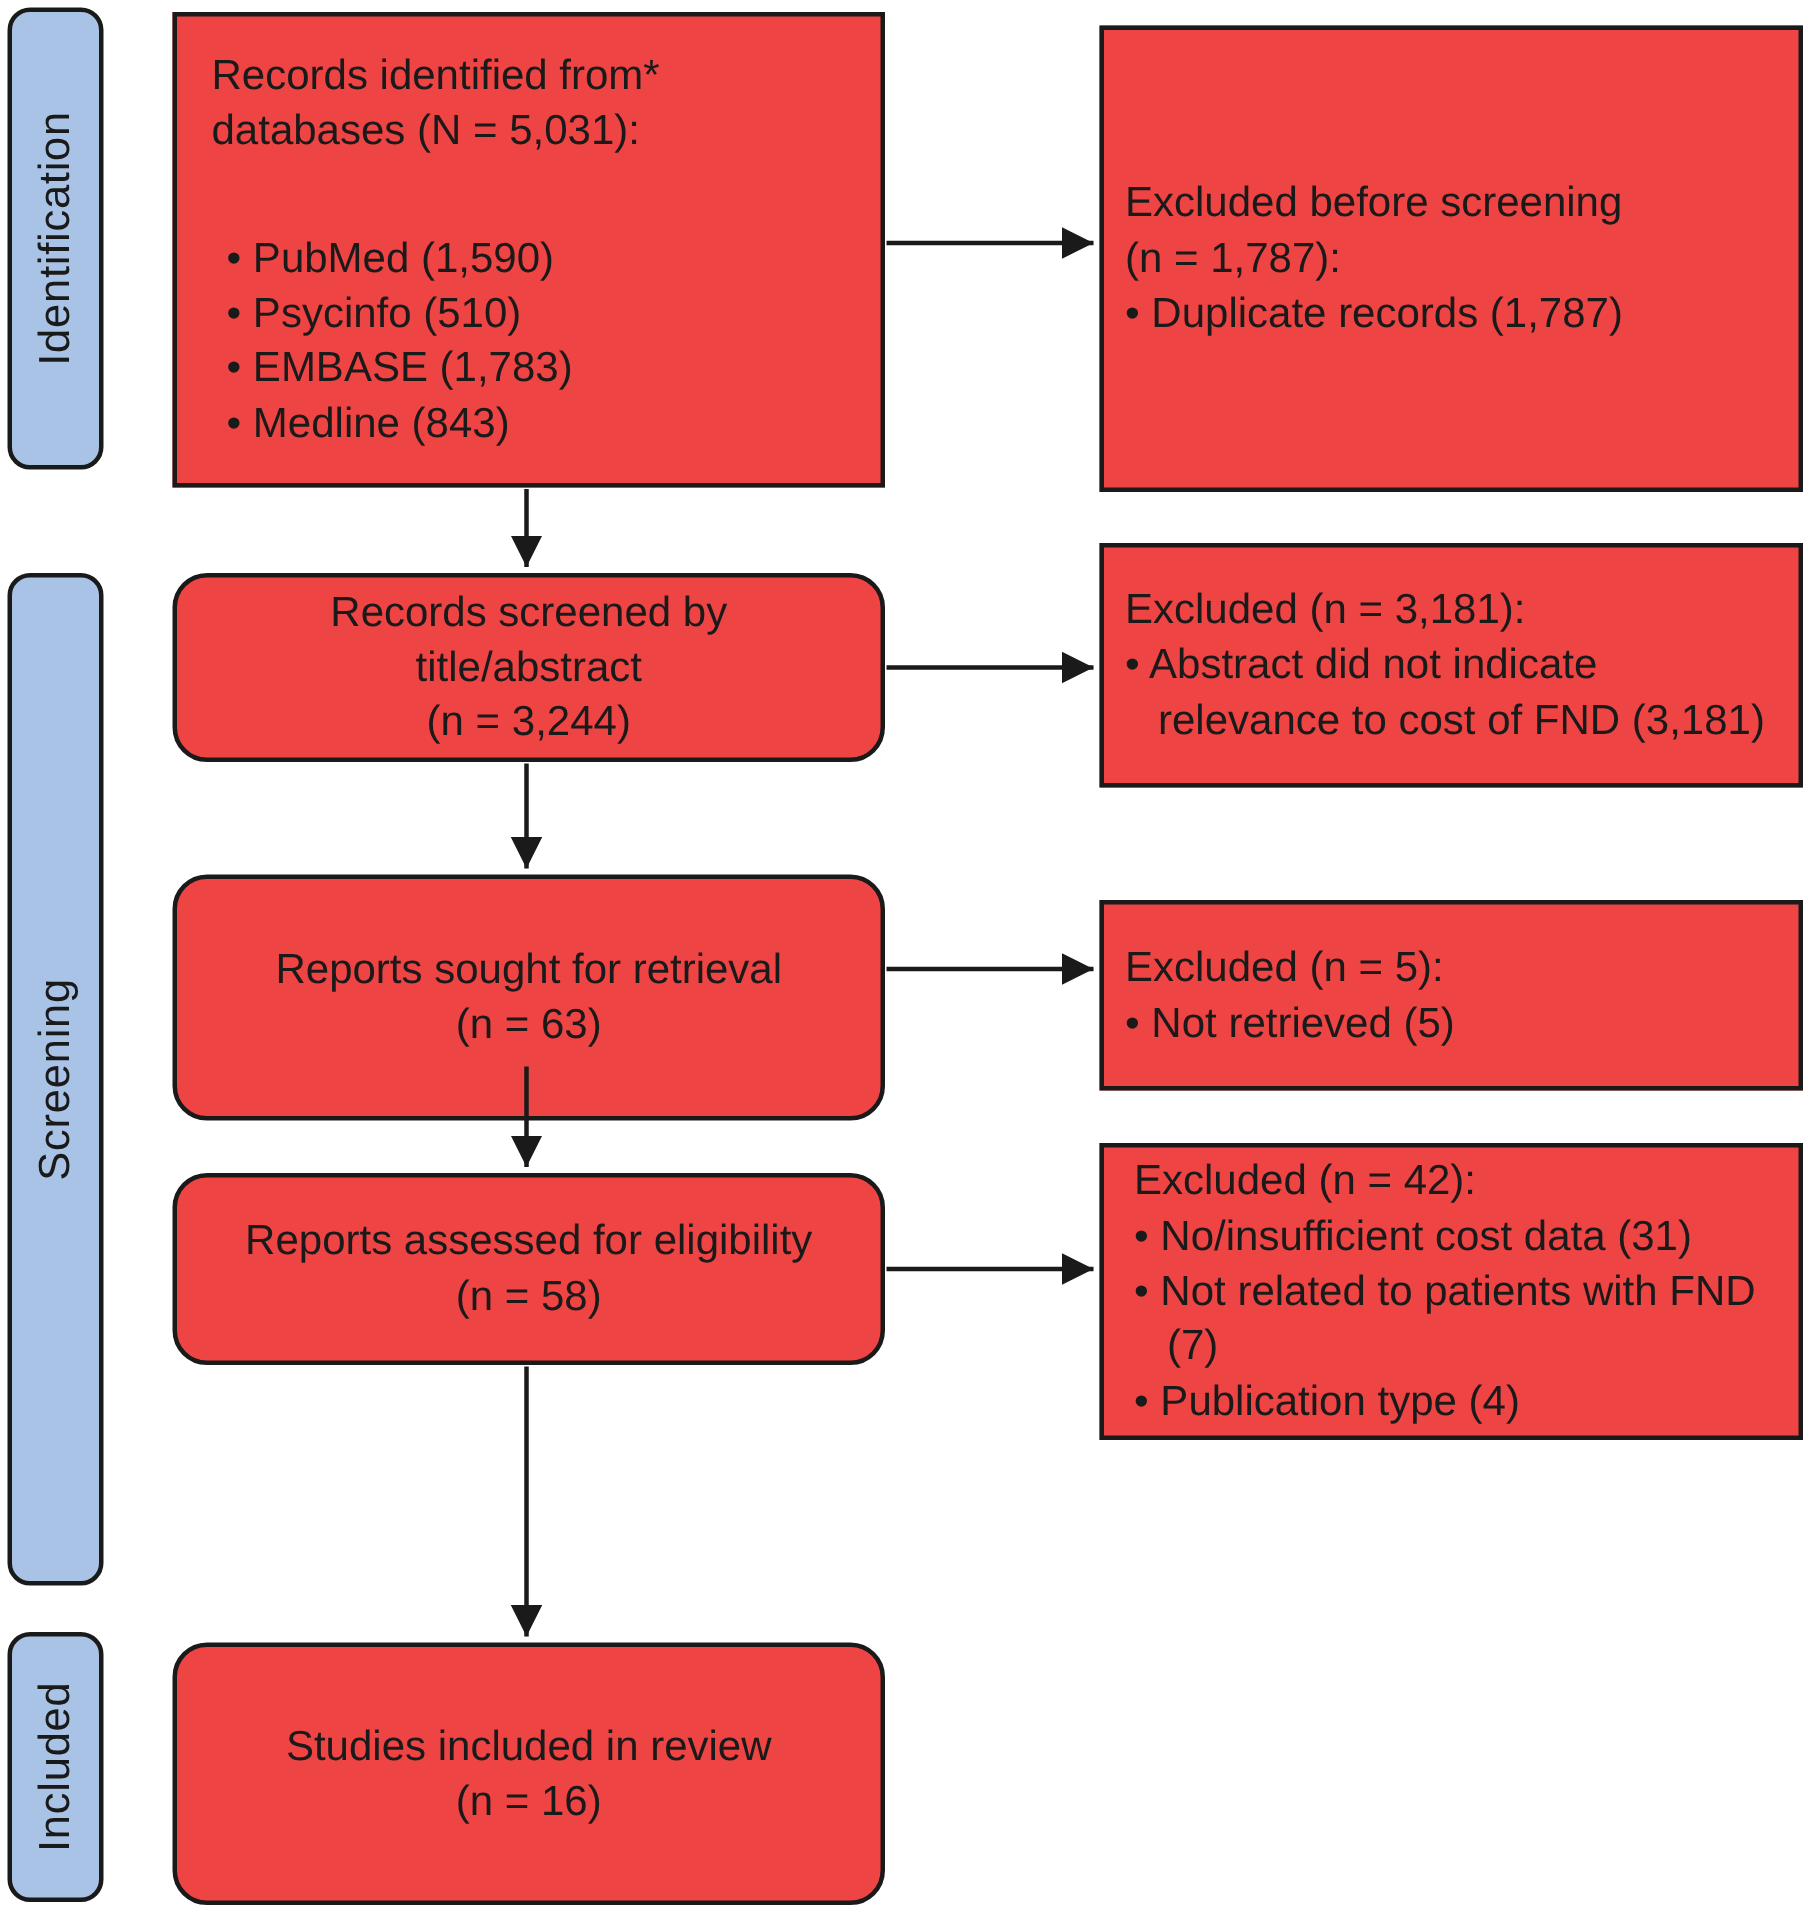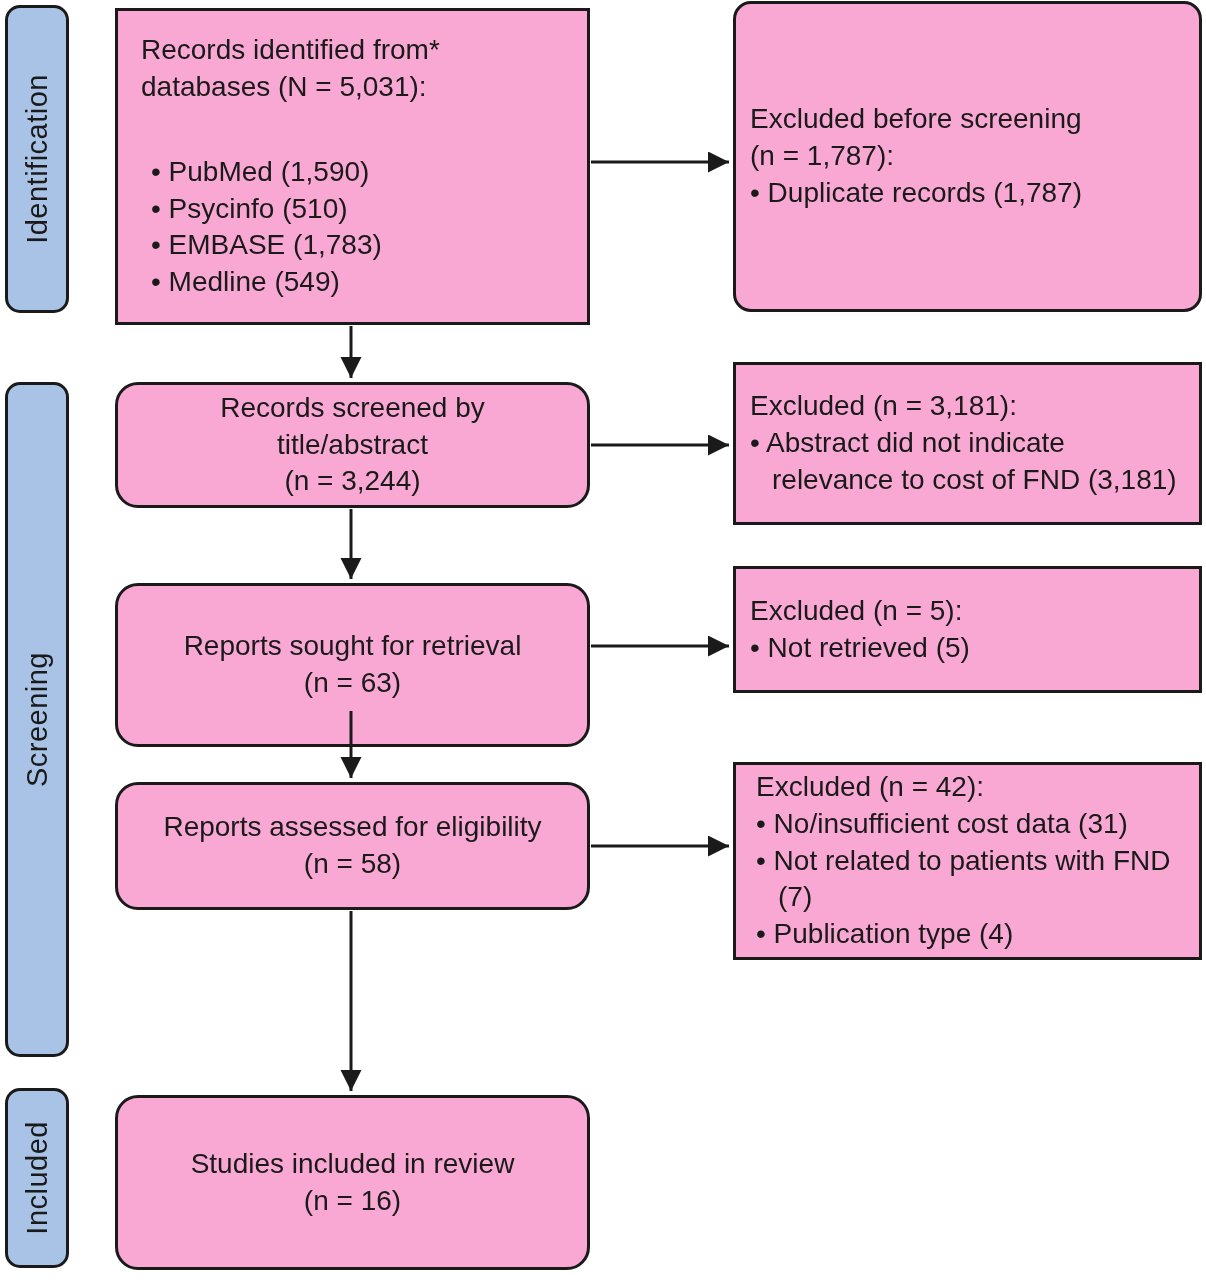--- a/index.html
+++ b/index.html
@@ -6,21 +6,21 @@
   body {
     width: 1206px; height: 1280px; overflow: hidden; position: relative;
     font-family: "Liberation Sans", "DejaVu Sans", sans-serif;
     color: #1a1a1a;
   }
   #diagram { position: absolute; left: 0; top: 0; width: 1206px; height: 1280px; }
 
   .box {
     position: absolute;
     box-sizing: border-box;
-    background: #f9a8d4;
+    background: #ef4444;
     border: 3px solid #1a1a1a;
     display: flex;
     flex-direction: column;
     justify-content: center;
     font-size: 28px;
     line-height: 1.32;
   }
   .box.center { text-align: center; padding: 4px; align-items: center; border-radius: 23px; }
   .box.leftcol { left: 115px; width: 475px; }
   .box.rightcol { left: 733px; width: 469px; padding: 8px 8px 8px 14px; }
@@ -32,23 +32,23 @@
     text-indent: -22px;
   }
   .indent-group { margin-left: 10px; margin-top: 48px; }
 
   #box-records-identified { top: 8px;    height: 317px; padding: 12px 14px 12px 23px; }
   #box-records-screened   { top: 382px;  height: 126px; }
   #box-reports-sought     { top: 583px;  height: 164px; }
   #box-reports-assessed   { top: 782px;  height: 128px; }
   #box-studies-included   { top: 1095px; height: 175px; }
 
-  #box-excluded-before-screening { top: 1px;   height: 311px; border-radius: 18px; }
+  #box-excluded-before-screening { top: 17px;   height: 311px; }
   #box-excluded-title-abstract   { top: 362px; height: 163px; }
-  #box-excluded-not-retrieved    { top: 566px; height: 127px; }
+  #box-excluded-not-retrieved    { top: 600px; height: 127px; }
   #box-excluded-eligibility      { top: 762px; height: 198px; padding-left: 20px; }
 
   .stage-pill {
     position: absolute;
     left: 5px;
     width: 64px;
     box-sizing: border-box;
     background: #a9c3e6;
     border: 3px solid #1a1a1a;
     border-radius: 15px;
@@ -89,21 +89,21 @@
     <span class="stage-text">Included</span>
   </div>
 
   <div class="box leftcol" id="box-records-identified">
     <div class="preline">Records identified from*
 databases (N = 5,031):</div>
     <div class="bullets indent-group">
       <div class="bullet-item">• PubMed (1,590)</div>
       <div class="bullet-item">• Psycinfo (510)</div>
       <div class="bullet-item">• EMBASE (1,783)</div>
-      <div class="bullet-item">• Medline (549)</div>
+      <div class="bullet-item">• Medline (843)</div>
     </div>
   </div>
 
   <div class="box leftcol center" id="box-records-screened">
     <div class="preline">Records screened by
 title/abstract
 (n = 3,244)</div>
   </div>
 
   <div class="box leftcol center" id="box-reports-sought">

